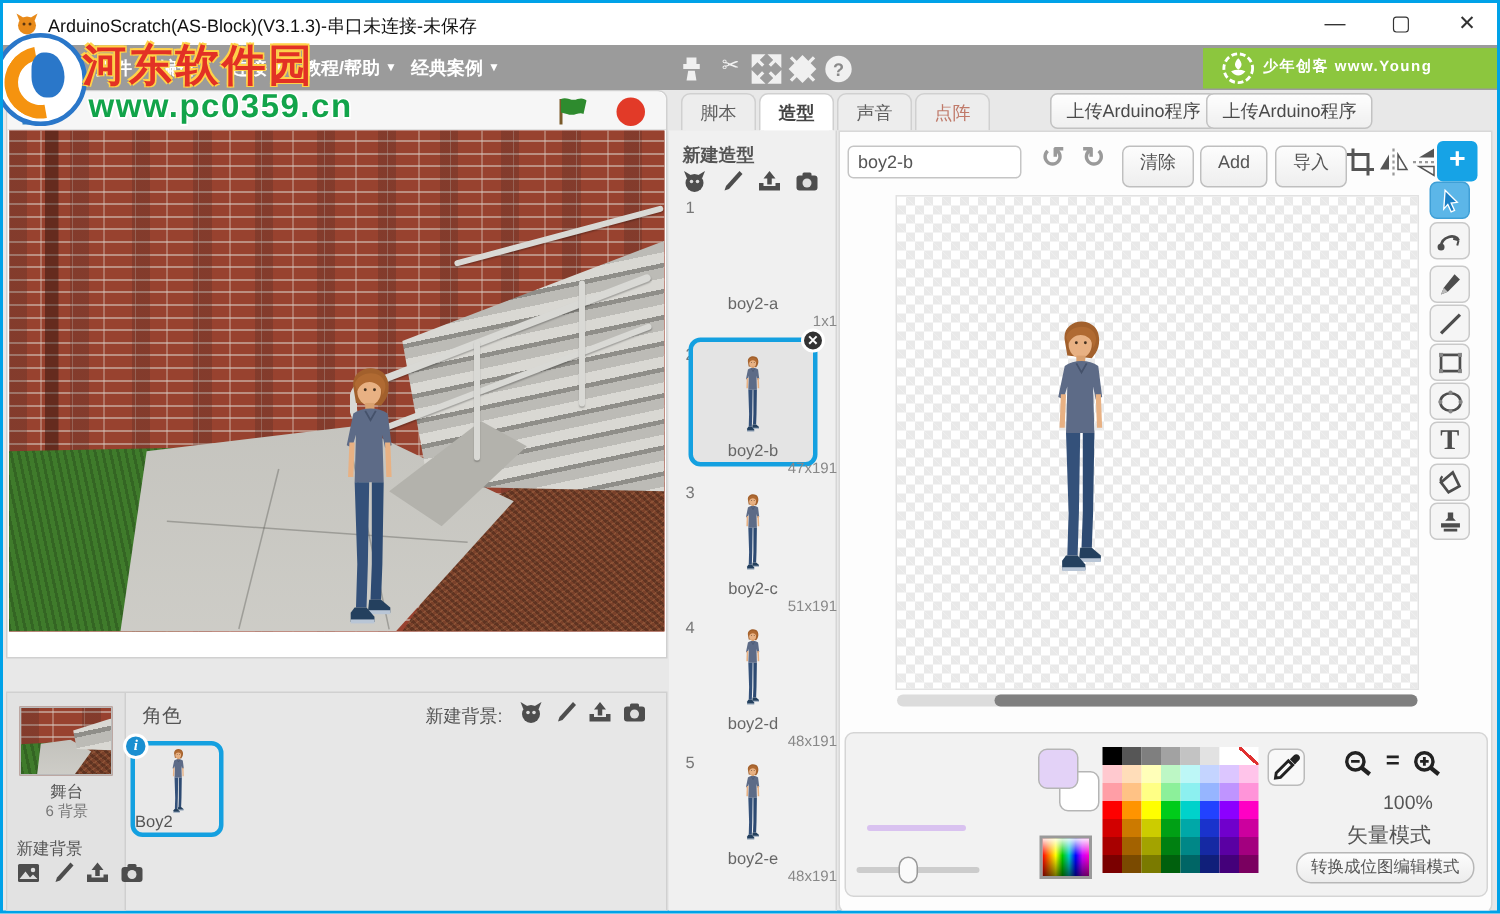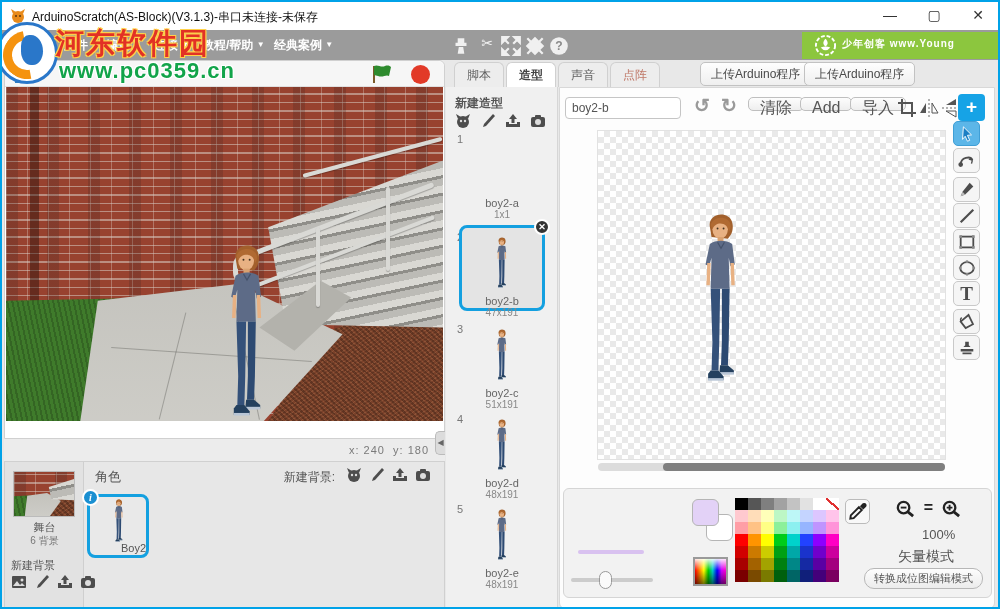--- a/index.html
+++ b/index.html
@@ -70,48 +70,48 @@
   .stage-col-label { position:absolute; left:0; top:58px; width:79px; text-align:center; font-size:11px; color:#555; }
   .stage-col-sub { position:absolute; left:0; top:72px; width:79px; text-align:center; font-size:10px; color:#777; }
   .new-backdrop-label { position:absolute; left:6px; top:96px; font-size:11px; color:#555; }
   .icon-row { position:absolute; display:flex; gap:7px; }
   .sicon { width:16px; height:16px; color:#4d4d4d; }
   .sprites-header { position:absolute; left:80px; top:0; width:360px; height:26px; }
   .sprites-title { position:absolute; left:10px; top:6px; font-size:13px; color:#555; }
   .new-sprite-label { position:absolute; right:110px; top:7px; font-size:12px; color:#555; }
   .sprite-card { position:absolute; left:82px; top:32px; width:62px; height:64px; background:#e9e9e9; border:3px solid #14a0e0; border-radius:8px; }
   .sprite-card .thumb { position:absolute; left:16px; top:2px; width:26px; height:44px; }
-  .sprite-card .name { position:absolute; left:0; bottom:1px; width:100%; text-align:right; font-size:11px; color:#555; }
+  .sprite-card .name { position:absolute; left:0; bottom:1px; width:100%; text-align:left; font-size:11px; color:#555; }
   .info-badge { position:absolute; left:-8px; top:-8px; width:17px; height:17px; background:#1a8fd1; border:2px solid #fff; border-radius:50%; color:#fff; font-size:10px; font-weight:bold; text-align:center; line-height:14px; font-family:"Liberation Serif", serif; font-style:italic; }
 
   
   .tabbar { position:absolute; left:444px; top:58px; width:556px; height:27px; background:#e8e8e8; }
   .tab { position:absolute; top:2px; height:25px; padding:0 12px; line-height:24px; font-size:12px; color:#5e5e5e; background:#ededed; border:1px solid #d0d0d0; border-bottom:none; border-radius:6px 6px 0 0; }
   .tab.active { background:#fff; color:#444; font-weight:bold; z-index:2; }
   .tab.dotmatrix { color:#c07a6a; }
   .ard-btn { position:absolute; top:2px; height:24px; padding:0 10px; line-height:22px; font-size:12px; color:#4a4a4a; background:linear-gradient(#fefefe,#efefef); border:1px solid #c2c2c2; border-radius:5px; }
 
   
   .costume-col { position:absolute; left:444px; top:85px; width:112px; height:522px; background:#f0f0f0; border-right:1px solid #d6d6d6; }
   .costume-header { position:absolute; left:9px; top:8px; font-size:12px; font-weight:bold; color:#555; }
   .costume-item { position:absolute; left:0; width:112px; }
   .citem-num { position:absolute; left:11px; top:0px; font-size:11px; color:#777; }
   .citem-thumb { position:absolute; left:28px; top:4px; width:56px; height:56px; display:flex; align-items:center; justify-content:center; }
   .citem-thumb svg { height:52px; }
   .citem-name { position:absolute; left:0; top:64px; width:100%; text-align:center; font-size:11px; color:#666; }
-  .citem-size { position:absolute; left:0; top:76px; width:100%; text-align:center; font-size:10px; color:#888; }
+  .citem-size { position:absolute; left:0; top:76px; width:100%; text-align:right; font-size:10px; color:#888; }
   .citem-sel { position:absolute; left:13px; top:-6px; width:86px; height:86px; border:3px solid #14a0e0; border-radius:8px; background:#e4e4e4; }
   .close-badge { position:absolute; right:-8px; top:-8px; width:16px; height:16px; background:#333; border:2px solid #fff; border-radius:50%; color:#fff; font-size:9px; line-height:13px; text-align:center; font-weight:bold; }
 
   
   .paint { position:absolute; left:557px; top:85px; width:436px; height:522px; background:#fdfdfd; border:1px solid #d8d8d8; border-radius:0 0 6px 6px; }
   .name-input { position:absolute; left:5px; top:9px; width:116px; height:22px; border:1px solid #c5c5c5; border-radius:4px; font-size:12px; color:#555; padding:0 6px; background:#fff; font-family:"Liberation Sans",sans-serif; }
   .undo-btn,.redo-btn { position:absolute; top:6px; width:24px; height:24px; font-size:19px; font-weight:bold; color:#9a9a9a; text-align:center; line-height:24px; }
   .undo-btn { left:130px; } .redo-btn { left:157px; }
-  .pbtn { position:absolute; top:9px; height:14px; padding:0 11px; line-height:20px; font-size:16px; color:#555; background:linear-gradient(#fdfdfd,#eee); border:1px solid #bfbfbf; border-radius:5px; }
+  .pbtn { position:absolute; top:9px; height:28px; padding:0 11px; line-height:20px; font-size:12px; color:#555; background:linear-gradient(#fdfdfd,#eee); border:1px solid #bfbfbf; border-radius:5px; }
   .tool-mini { position:absolute; top:9px; width:22px; height:22px; color:#555; }
   .center-btn { position:absolute; left:398px; top:6px; width:27px; height:27px; background:#16a3e6; border-radius:4px; color:#fff; font-size:19px; font-weight:bold; text-align:center; line-height:25px; }
 
   .canvas { position:absolute; left:37px; top:42px; width:349px; height:330px; background-color:#fff;
     background-image:
       linear-gradient(45deg,#e9e9e9 25%,transparent 25%,transparent 75%,#e9e9e9 75%),
       linear-gradient(45deg,#e9e9e9 25%,transparent 25%,transparent 75%,#e9e9e9 75%);
     background-size:12px 12px; background-position:0 0,6px 6px; border:1px solid #e2e2e2; }
   .canvas-boy { position:absolute; left:100px; top:82px; width:46px; height:172px; }
   .canvas-boy svg { width:100%; height:100%; }
@@ -268,24 +268,20 @@
     <path d="M26 88 L35 88 L34 150 L33 177 L25 177 L26 150 Z" fill="#2d4a72"></path>
     <path d="M24 177 L33 177 L40 183 L40 187 L23 187 Z" fill="#24405e"></path>
     <path d="M23 185 L40 185 L40 188 L23 188 Z" fill="#b9c6d6"></path>
     <path d="M13 183 L22 183 L28 190 L28 194 L10 194 L10 187 Z" fill="#24405e"></path>
     <path d="M10 192 L28 192 L28 195 L10 195 Z" fill="#b9c6d6"></path>
   </svg>
         </div>
     </div>
   </div>
 
-  <div class="coords-row">
-    <span class="coords-text"><span>x:</span> <span>240</span>&nbsp;&nbsp;<span>y:</span> <span>180</span></span>
-    <div class="collapse-tab">◀</div>
-  </div>
 
   <div class="sprite-panel">
     <div class="stage-col">
       <div class="stage-thumb">
         <div class="brick" style="background-size:auto; "></div>
         <div class="grass" style="clip-path:polygon(0 55%, 40% 52%, 28% 100%, 0 100%)"></div>
         <div class="mulch" style="clip-path:polygon(70% 66%, 100% 52%, 100% 100%, 55% 100%)"></div>
         <div class="sidewalk" style="clip-path:polygon(22% 54%, 55% 48%, 78% 66%, 60% 100%, 18% 100%)"></div>
         <div class="stairs" style="clip-path:polygon(58% 34%, 100% 16%, 100% 64%, 62% 62%)"></div>
       </div>

